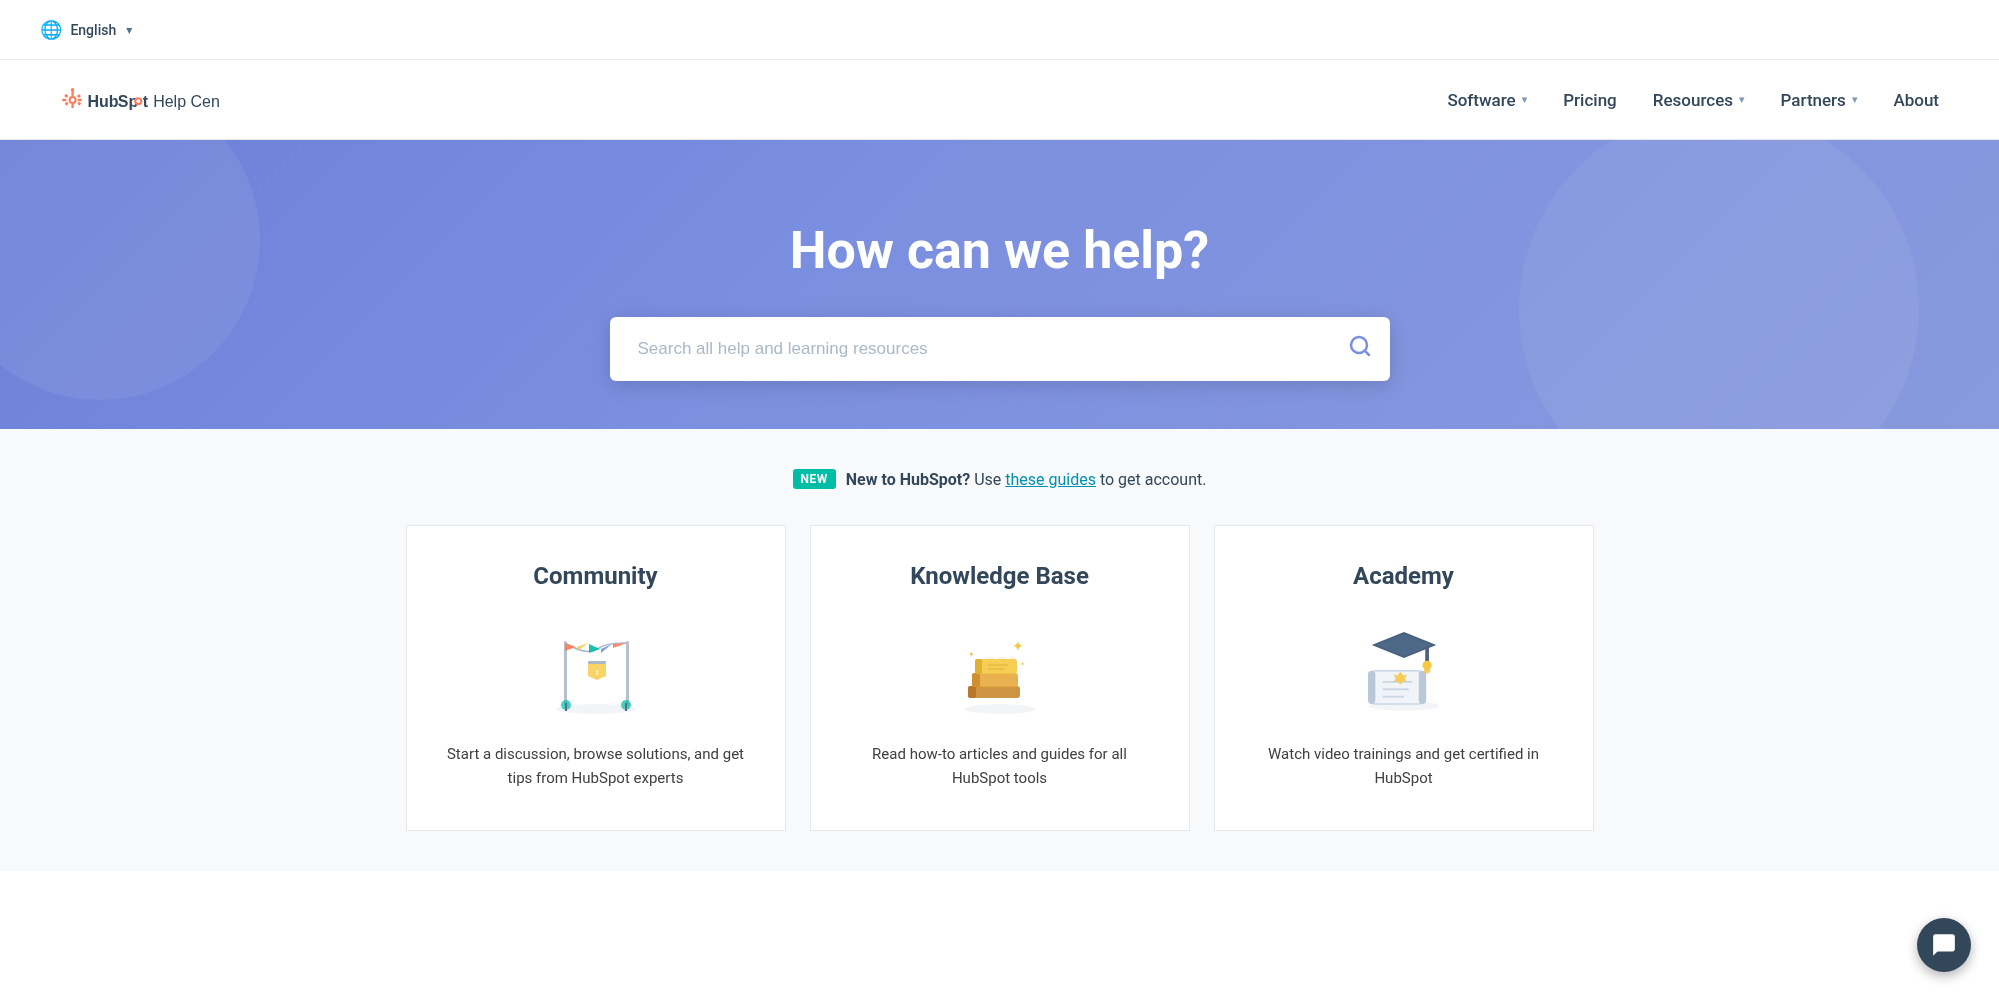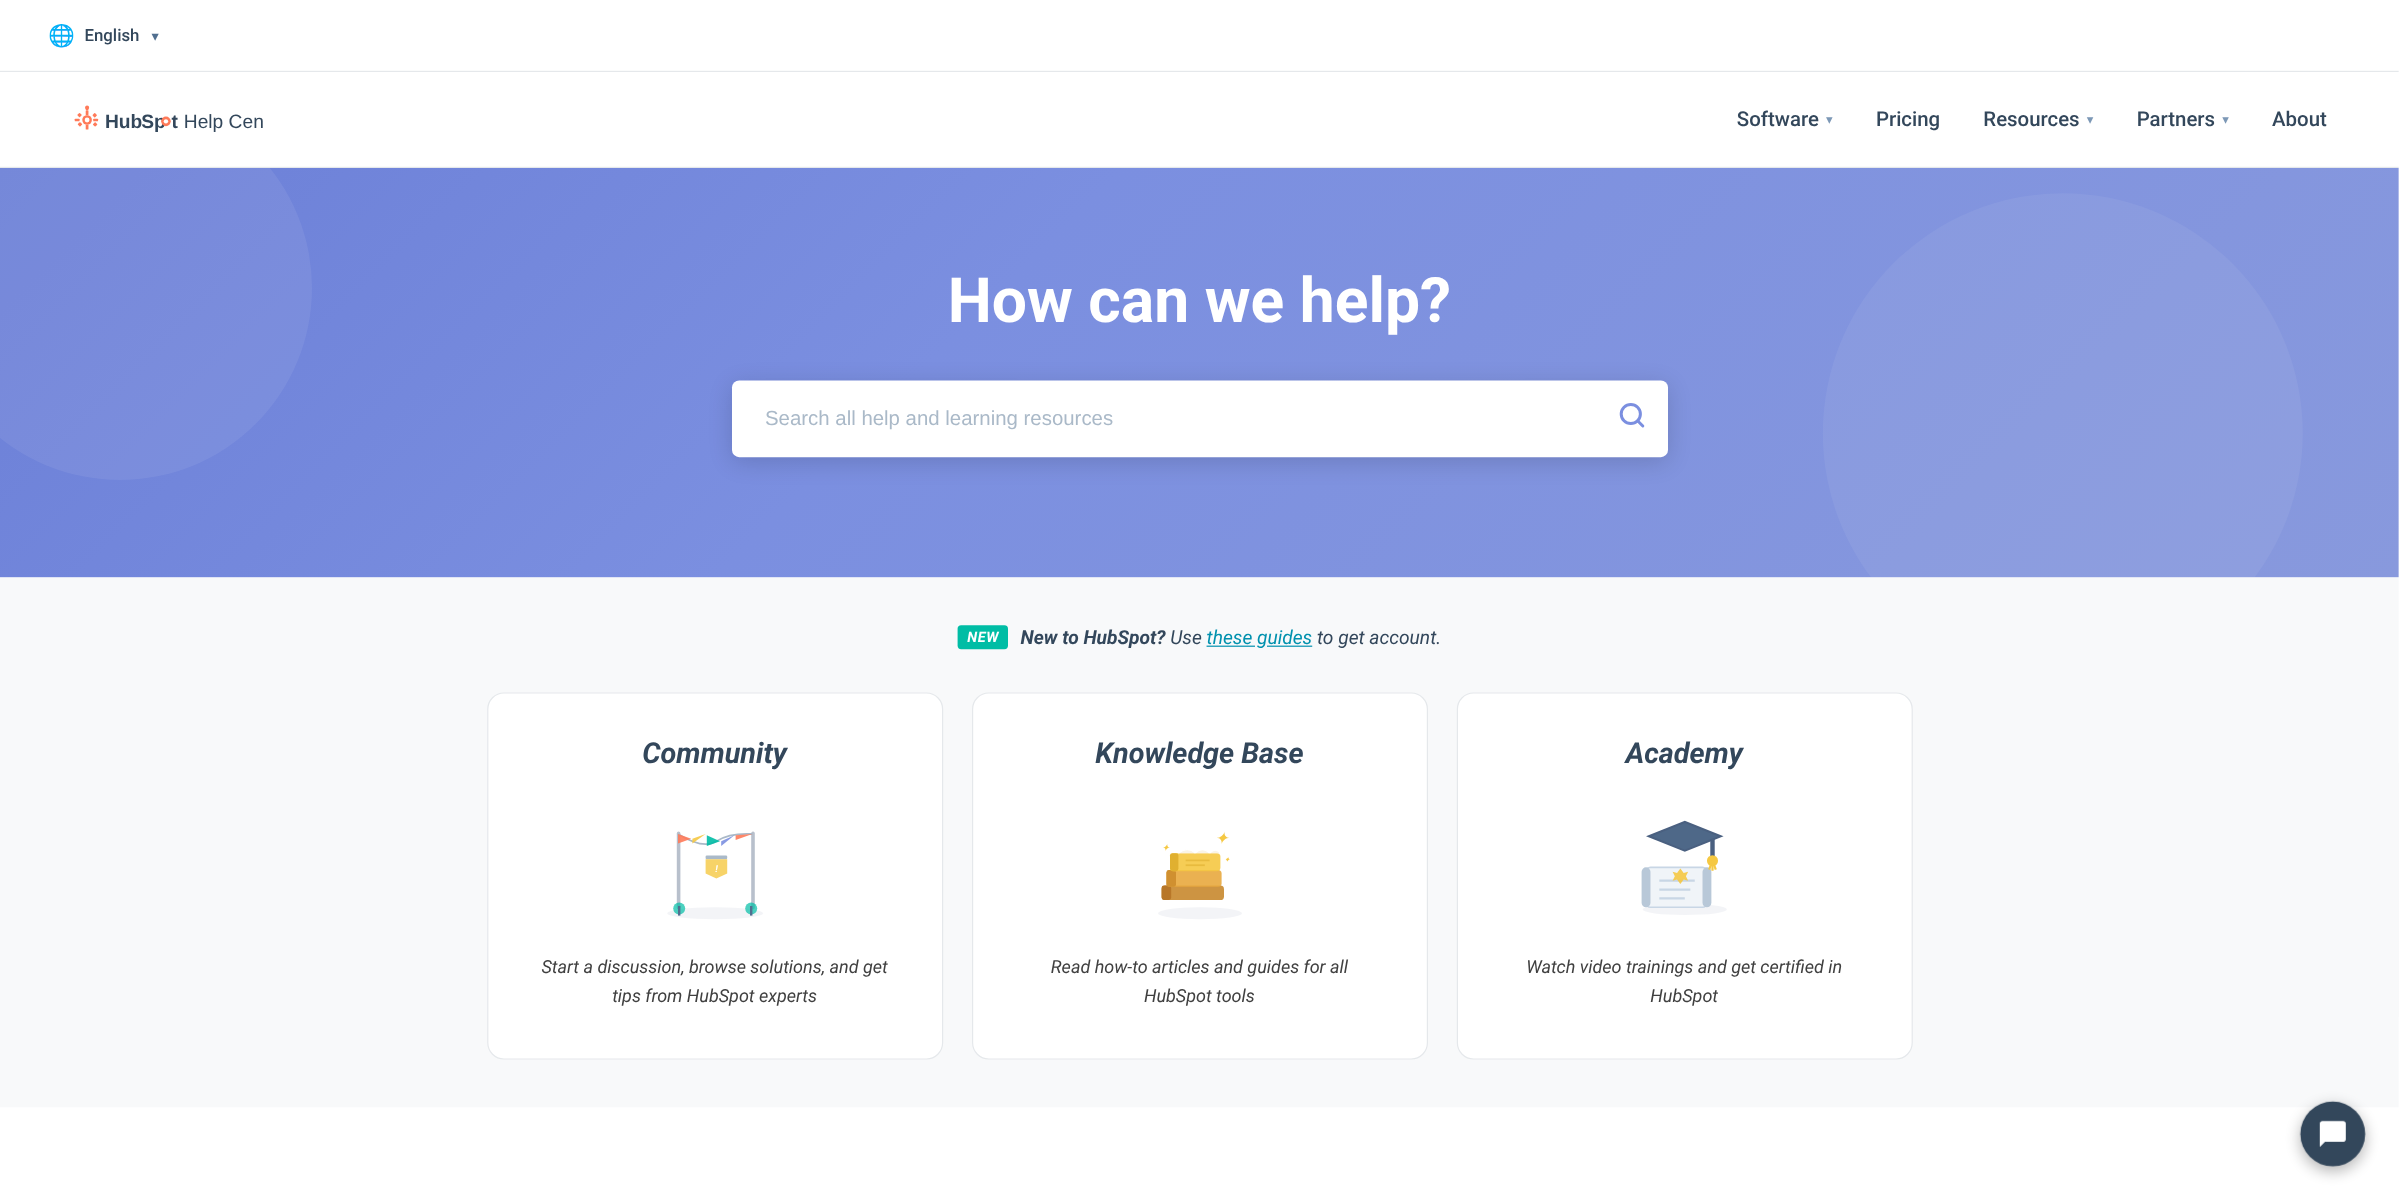--- a/index.html
+++ b/index.html
@@ -68,21 +68,21 @@
       color: #33475b;
       font-weight: 500;
       cursor: pointer;
       text-decoration: none;
     }
     .nav-chevron { font-size: 11px; color: #7c98b6; }
 
     
     .hero {
       background: linear-gradient(135deg, #6b7fd7 0%, #7b8fe0 40%, #8899dd 100%);
-      padding: 80px 40px 100px;
+      padding: 80px 40px 48px;
       text-align: center;
       position: relative;
       overflow: hidden;
       min-height: 260px;
     }
     .hero::before {
       content: '';
       position: absolute;
       top: -60px; left: -60px;
       width: 320px; height: 320px;
@@ -132,21 +132,20 @@
       border: none;
       cursor: pointer;
       color: #7b8fe0;
       font-size: 22px;
     }
 
     
     .content-section {
       padding: 40px 60px;
       background: #f8f9fa;
-      font-style: italic;
     }
     .new-badge-row {
       display: flex;
       align-items: center;
       justify-content: center;
       gap: 10px;
       margin-bottom: 36px;
       font-size: 16px;
       color: #33475b;
     }
@@ -165,21 +164,21 @@
     
     .cards-row {
       display: flex;
       justify-content: center;
       gap: 24px;
       max-width: 1200px;
       margin: 0 auto;
     }
     .card {
       background: #fff;
-      border-radius: 14px;
+      border-radius: 0;
       border: 1px solid #e5e8eb;
       padding: 36px 40px 40px;
       flex: 1;
       max-width: 380px;
       display: flex;
       flex-direction: column;
       align-items: center;
       text-align: center;
       cursor: pointer;
     }

